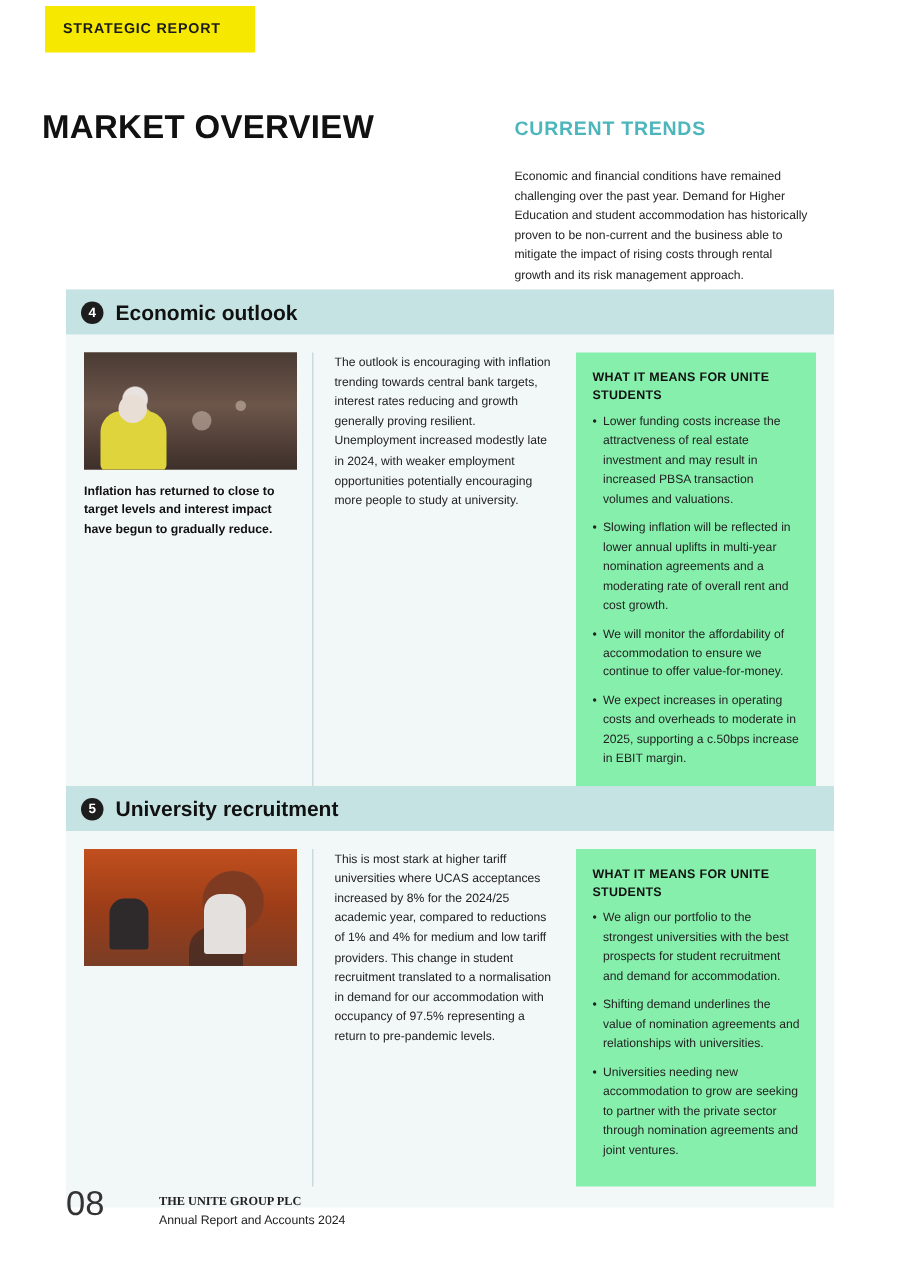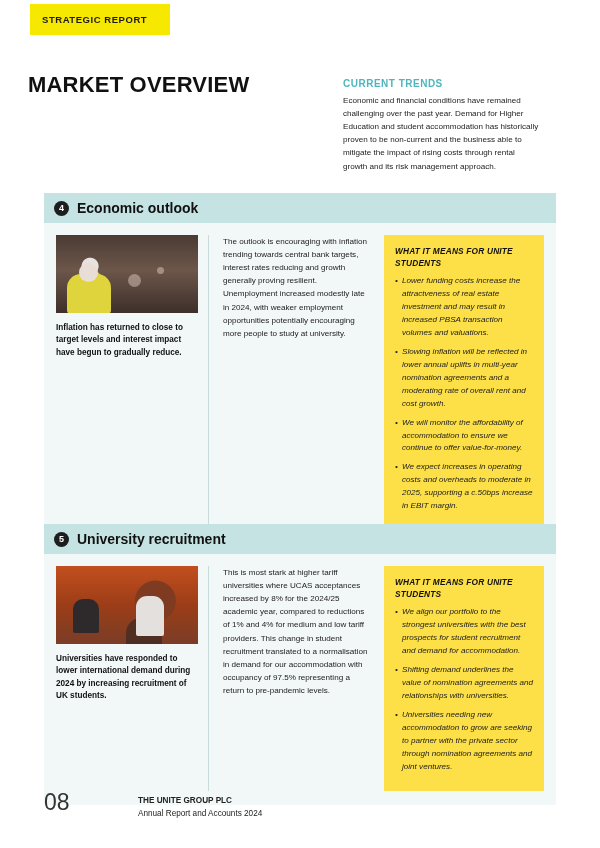--- a/index.html
+++ b/index.html
@@ -54,24 +54,24 @@
   }
 
   
   .trends {
     position: absolute;
     left: 343px; top: 78px;
     width: 198px;
   }
   .trends-head {
     color: #4db6bd;
-    font-size: 10px;
+    font-size: 13px;
     font-weight: bold;
     letter-spacing: 0.5px;
-    margin-bottom: 5px;
+    margin-bottom: 18px;
   }
   .trends-body {
     font-size: 8.1px;
     line-height: 1.62;
     color: #222;
   }
 
   
   .panel {
     position: absolute;
@@ -184,23 +184,22 @@
     border-left: 1px solid #c9dcdb;
     font-size: 8.1px;
     line-height: 1.62;
     color: #222;
   }
 
   
   .col-right {
     width: 160px;
     flex: 0 0 160px;
-    background: #fde047;
+    background: #86efac;
     padding: 11px 11px 12px 11px;
-    font-style: italic;
   }
   .wim-head {
     font-size: 8.3px;
     font-weight: bold;
     line-height: 1.4;
     color: #111;
     margin-bottom: 6px;
     letter-spacing: 0.2px;
   }
   .bullets {
@@ -222,35 +221,34 @@
     color: #222;
   }
 
   
   .footer {
     position: absolute;
     left: 44px; bottom: 28px;
     width: 512px;
     display: flex;
     align-items: flex-start;
-    gap: 32px;
   }
   .folio {
     font-size: 23px;
     color: #333;
     width: 62px;
     line-height: 1;
   }
   .footer-text {
     font-size: 8.2px;
     line-height: 1.5;
     color: #222;
     padding-top: 4px;
   }
-  .footer-text .b { font-weight: bold; }
+  .footer-text .b { font-weight: bold; font-family: Liberation Serif, serif; }
 </style>
 </head>
 <body>
 
 <div class="header-tag">
   <span>STRATEGIC REPORT</span>
 </div>
 
 <div class="title-block">
   <div class="title-main">MARKET OVERVIEW</div>
@@ -285,21 +283,20 @@
 </div>
 
 <div class="panel" id="panel-1" style="top:524px;">
   <div class="panel-head">
     <div class="num-badge">5</div>
     <div class="panel-title">University recruitment</div>
   </div>
   <div class="panel-body">
     <div class="col-left">
       <div class="photo b"></div>
-      <div class="caption">Universities have responded to lower international demand during 2024 by increasing recruitment of UK students.</div>
     </div>
     <div class="col-mid">This is most stark at higher tariff universities where UCAS acceptances increased by 8% for the 2024/25 academic year, compared to reductions of 1% and 4% for medium and low tariff providers. This change in student recruitment translated to a normalisation in demand for our accommodation with occupancy of 97.5% representing a return to pre-pandemic levels.</div>
     <div class="col-right">
       <div class="wim-head">WHAT IT MEANS FOR UNITE STUDENTS</div>
       <ul class="bullets">
         <li>We align our portfolio to the strongest universities with the best prospects for student recruitment and demand for accommodation.</li>
         <li>Shifting demand underlines the value of nomination agreements and relationships with universities.</li>
         <li>Universities needing new accommodation to grow are seeking to partner with the private sector through nomination agreements and joint ventures.</li>
       </ul>
     </div>

